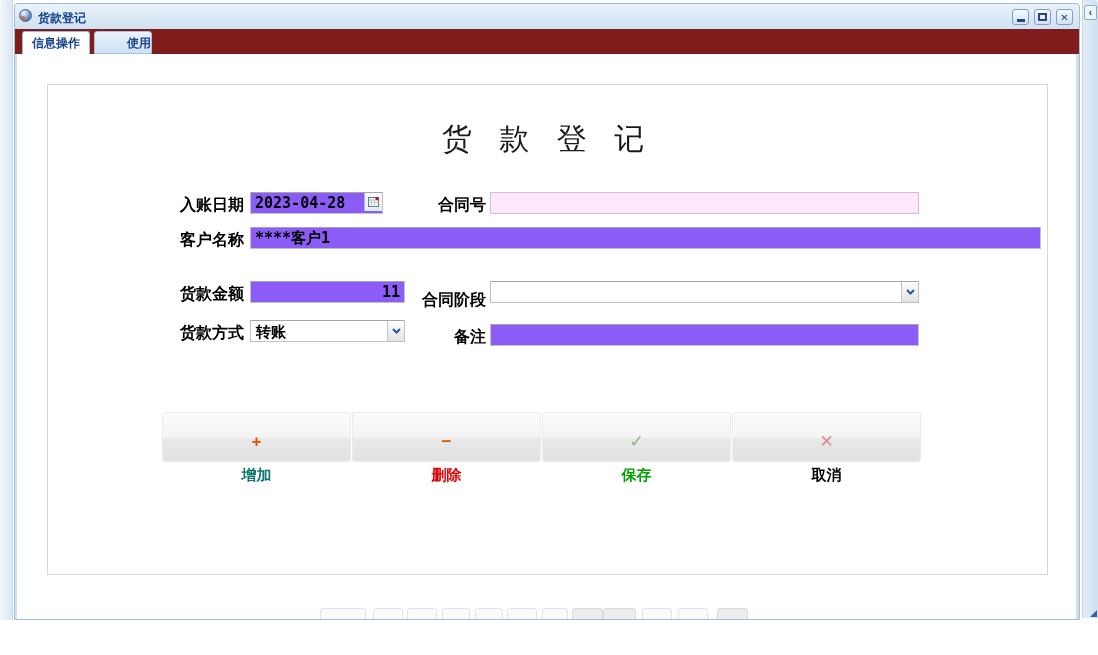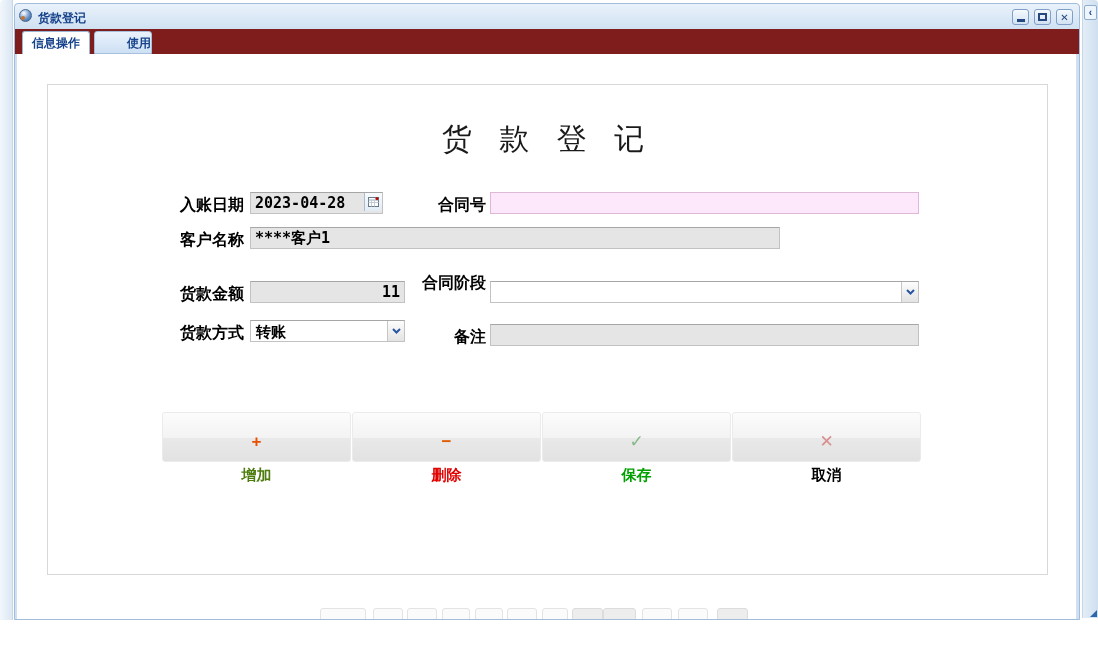--- a/index.html
+++ b/index.html
@@ -53,21 +53,21 @@
   .content { left:2px; top:50px; width:1059px; height:565px; background:#fff; overflow:hidden; }
   .form-box { left:30px; top:30px; width:1001px; height:491px; border:1px solid #d8d8d8; }
   .form-title { left:0; top:34px; width:100%; text-align:center;
     font-family:"DejaVu Serif","Liberation Serif",serif;
     font-size:30px; letter-spacing:9px; color:#1a1a1a; }
 
   .lbl { width:100px; text-align:right; font-size:16px; font-weight:600; color:#000; }
   .c1-lbl { left:127px; } .c2-lbl { left:369px; }
 
   .fld { height:22px; border:1px solid #c2c2c2; border-top-color:#a6a6a6;
-    background:#e5e5e5; font-family:"DejaVu Sans Mono","Liberation Mono",monospace;
+    background:#8b5cf6; font-family:"DejaVu Sans Mono","Liberation Mono",monospace;
     font-size:15px; font-weight:bold; color:#000; padding:0 4px; outline:none; }
   input.fld { display:block; }
   .fld-pink { background:#fce7fb; border-color:#ddb9d7; }
 
   .combo { height:22px; border:1px solid #c2c2c2; border-top-color:#a6a6a6;
     background:#fff; cursor:pointer; }
   .combo-text { position:absolute; left:5px; top:2px; font-size:15px; font-weight:bold;
     font-family:"DejaVu Sans Mono","Liberation Mono",monospace; }
   .combo-arrow { position:absolute; right:0; top:0; bottom:0; width:17px;
     background:linear-gradient(#fdfdfd,#e3e3e3); border-left:1px solid #c6c6c6;
@@ -78,21 +78,21 @@
 
   
   .big-btn { top:358px; width:189px; height:50px; border:1px solid #ebebeb; border-radius:3px;
     background:linear-gradient(#fcfcfc,#f3f3f3 52%,#e9e9e9 53%,#e2e2e2);
     display:flex; align-items:center; justify-content:center; cursor:pointer; }
   .act-icon { font-size:17px; font-weight:bold; line-height:1; margin-top:8px; }
   .i-plus  { color:#e85000; } .i-minus { color:#e05a00; }
   .i-check { color:#86b986; } .i-cross { color:#d89090; }
   .act-label { top:412px; width:189px; text-align:center;
     font-size:15px; font-weight:bold; }
-  .t-add{color:#4d7c0f} .t-del{color:#e00000} .t-save{color:#00a000} .t-cancel{color:#000}
+  .t-add{color:#0f766e} .t-del{color:#e00000} .t-save{color:#00a000} .t-cancel{color:#000}
   .ax0{left:145px} .ax1{left:335px} .ax2{left:525px} .ax3{left:715px}
 
   
   .pgr { top:554px; height:18px; border:1px solid #e3e3e3; border-radius:3px; background:#fbfbfb; cursor:pointer; }
   .pgr.dk { background:#ededed; border-color:#dcdcdc; }
   .p0{left:303px;width:46px}.p1{left:356px;width:30px}.p2{left:390px;width:30px}
   .p3{left:425px;width:28px}.p4{left:458px;width:28px}.p5{left:490px;width:30px}
   .p6{left:525px;width:26px}.p7{left:555px;width:31px}.p8{left:586px;width:33px}
   .p9{left:625px;width:30px}.p10{left:661px;width:30px}.p11{left:700px;width:31px}
 </style>
@@ -139,25 +139,25 @@
           <line x1="3.5" y1="4" x2="3.5" y2="10.5" stroke="#c2ccd6"></line>
           <line x1="6.5" y1="4" x2="6.5" y2="10.5" stroke="#c2ccd6"></line>
           <circle cx="9" cy="2.6" r="1.6" fill="#b01010"></circle>
         </svg>
       </div>
     </div>
     <span class="abs lbl c2-lbl" style="top:141px">合同号</span>
     <input class="abs fld fld-pink" style="left: 473px; top: 138px; width: 429px;" value="">
 
     <span class="abs lbl c1-lbl" style="top:176px">客户名称</span>
-    <input class="abs fld" style="left: 233px; top: 173px; width: 530px;" value="****客户1">
+    <input class="abs fld" style="left: 233px; top: 173px; width: 791px;" value="****客户1">
 
     <span class="abs lbl c1-lbl" style="top:230px">货款金额</span>
     <input class="abs fld" style="left: 233px; top: 227px; width: 155px; text-align: right;" value="11">
-    <span class="abs lbl c2-lbl" style="top:219px">合同阶段</span>
+    <span class="abs lbl c2-lbl" style="top:236px">合同阶段</span>
     <div class="abs combo" style="left:473px;top:227px;width:429px">
       <span class="combo-text"></span>
       <span class="combo-arrow">
         <svg width="9" height="6" viewBox="0 0 9 6">
           <polyline points="1,1 4.5,4.5 8,1" fill="none" stroke="#2a55a0" stroke-width="2"></polyline>
         </svg>
       </span>
     </div>
 
     <span class="abs lbl c1-lbl" style="top:269px">货款方式</span>

